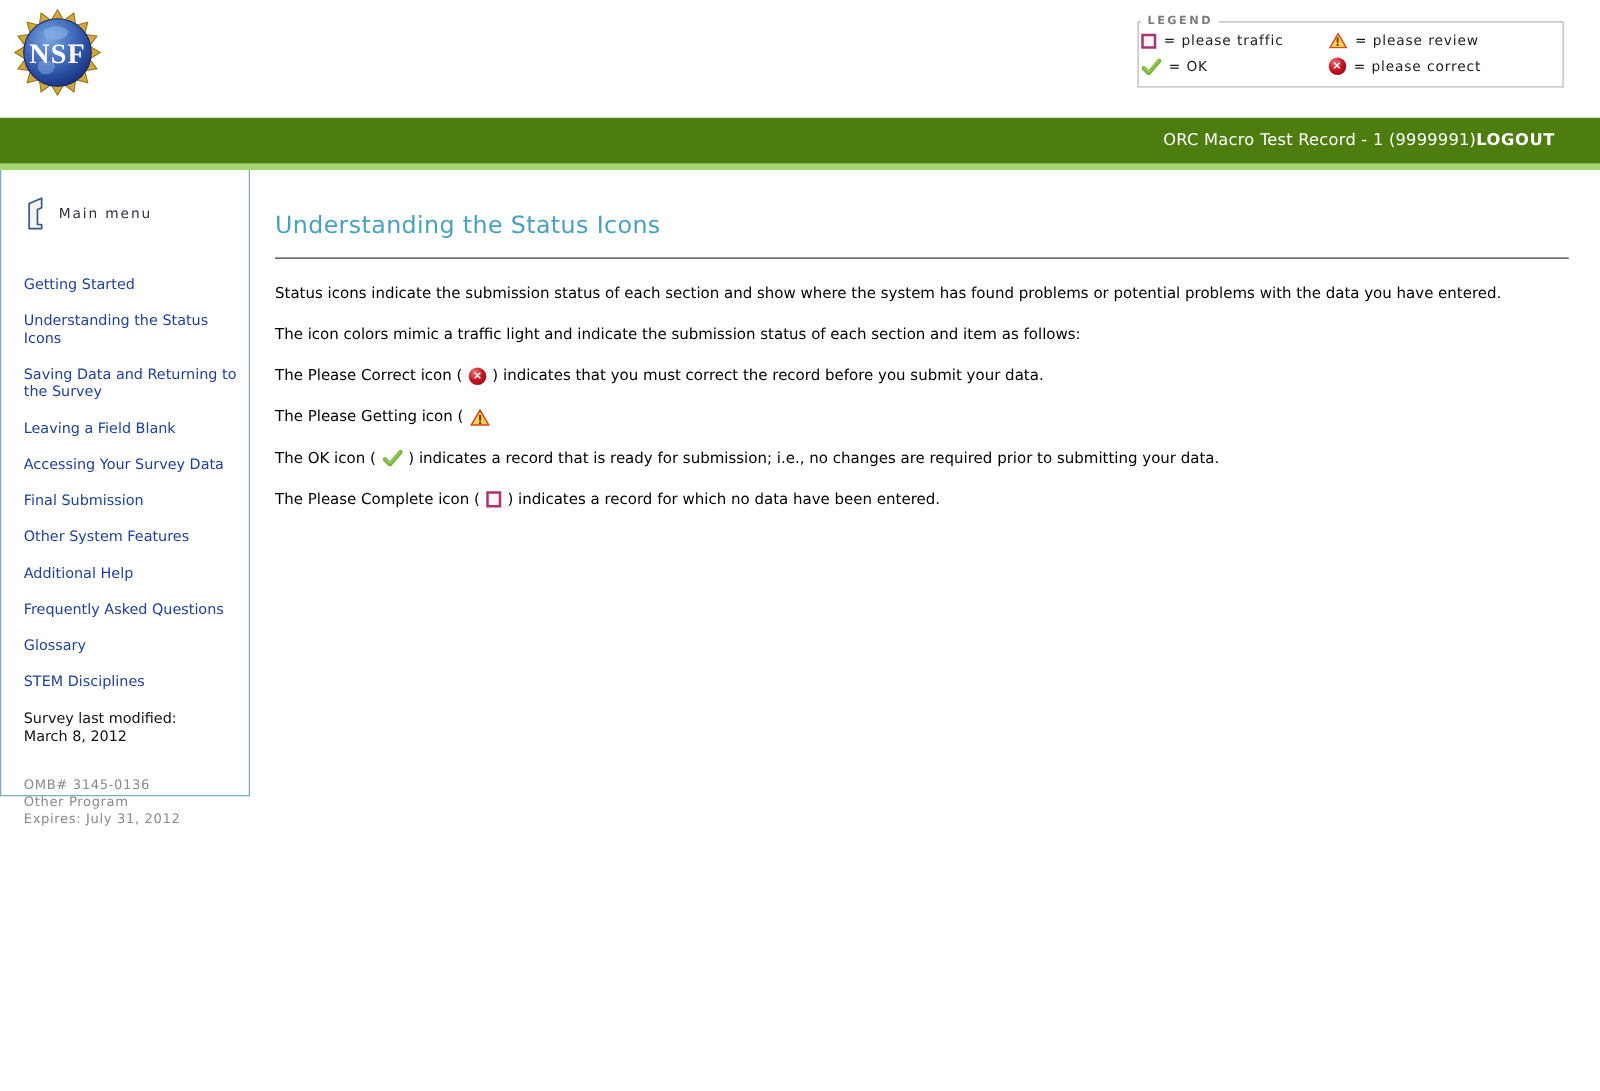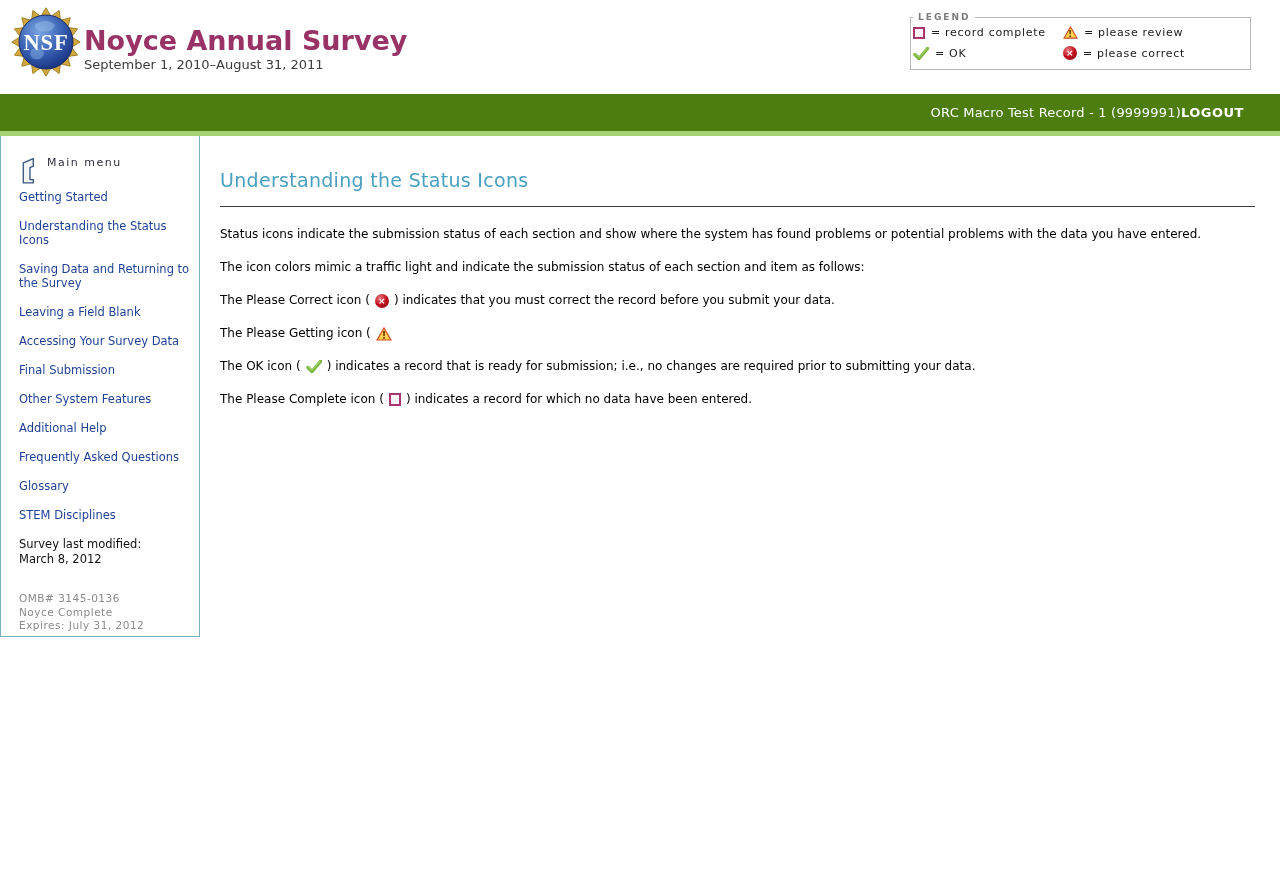--- a/index.html
+++ b/index.html
@@ -40,21 +40,21 @@
   .logout { font-weight: bold; letter-spacing: 0.5px; cursor: pointer; }
   .greenbar { height: 5px; background: #a6d373; }
 
   
   .layout { display: flex; align-items: flex-start; }
   .sidebar {
     width: 200px; height: 501px; flex: none;
     border-left: 1px solid #79aec2; border-right: 1px solid #79aec2; border-bottom: 1px solid #79aec2;
     padding: 20px 8px 0 18px;
   }
-  .main-menu-row { display: flex; align-items: flex-start; gap: 7px; margin-bottom: 5px; cursor: pointer; }
+  .main-menu-row { display: flex; align-items: center; gap: 7px; margin-bottom: 35px; cursor: pointer; }
   .main-menu-label { font-size: 11px; letter-spacing: 1.5px; color: #30303e; }
   .nav a {
     display: block; color: #1f4195; font-size: 11.5px; line-height: 14px;
     margin-bottom: 15px; max-width: 172px; text-decoration: none; cursor: pointer;
   }
   .last-modified { font-size: 11.5px; color: #111; line-height: 15px; margin-top: 9px; }
   .sidebar-footer { margin-top: 25px; font-size: 10.5px; color: #8a8a8a; letter-spacing: 0.5px; line-height: 13.5px; }
 
   
   .main { flex: 1; padding: 33px 25px 0 20px; }
@@ -90,31 +90,27 @@
         <stop offset="100%" stop-color="#16307e"></stop>
       </radialGradient>
     </defs>
     <polygon points="78,40 68.4,45.7 75.1,54.6 64.1,56.1 66.9,66.9 56.1,64.1 54.6,75.1 45.7,68.4 40,78 34.3,68.4 25.4,75.1 23.9,64.1 13.1,66.9 15.9,56.1 4.9,54.6 11.6,45.7 2,40 11.6,34.3 4.9,25.4 15.9,23.9 13.1,13.1 23.9,15.9 25.4,4.9 34.3,11.6 40,2 45.7,11.6 54.6,4.9 56.1,15.9 66.9,13.1 64.1,23.9 75.1,25.4 68.4,34.3" fill="#d2a73e" stroke="#97781f" stroke-width="1"></polygon>
     <circle cx="40" cy="40" r="30" fill="url(#globeG)" stroke="#12266b" stroke-width="1"></circle>
     <path d="M28 20 q13 -7 22 1 q-3 9 -15 7 q-9 -2 -7 -8z" fill="#8fb8e8" opacity="0.55"></path>
     <path d="M24 48 q10 -3 14 4 q-2 9 -11 7 q-7 -3 -3 -11z" fill="#8fb8e8" opacity="0.45"></path>
     <text x="40" y="49" text-anchor="middle" font-family="Liberation Serif, DejaVu Serif, serif" font-weight="bold" font-size="25" fill="#ffffff" letter-spacing="1">NSF</text>
   </svg>
 
-  <div class="title-block">
-    <div class="app-title">Noyce Annual Survey</div>
-    <div class="app-subtitle">September 1, 2010–August 31, 2011</div>
-  </div>
 
   <fieldset class="legend-box">
     <legend>LEGEND</legend>
     <div class="legend-grid">
       <div class="legend-item">
         <span class="ic-square"></span>
-        <span>= record complete</span>
+        <span>= please traffic</span>
       </div>
       <div class="legend-item">
         <svg class="ic" width="15" height="13" viewBox="0 0 16 14">
           <path d="M8 1 L15 13 L1 13 Z" fill="#ffd34d" stroke="#cc4a21" stroke-width="1.2"></path>
           <text x="8" y="12" text-anchor="middle" font-size="10" font-weight="bold" fill="#6e3a00">!</text>
         </svg>
         <span>= please review</span>
       </div>
       <div class="legend-item">
         <svg class="ic" width="16" height="13" viewBox="0 0 16 13">
@@ -158,21 +154,21 @@
       <a>Frequently Asked Questions</a>
       <a>Glossary</a>
       <a>STEM Disciplines</a>
     </div>
     <div class="last-modified">
       <div>Survey last modified:</div>
       <div>March 8, 2012</div>
     </div>
     <div class="sidebar-footer">
       <div>OMB# 3145-0136</div>
-      <div>Noyce Complete</div>
+      <div>Other Program</div>
       <div>Expires: July 31, 2012</div>
     </div>
   </div>
 
   <div class="main">
     <h1 class="page-title">Understanding the Status Icons</h1>
     <hr class="rule">
 
     <p>Status icons indicate the submission status of each section and show where the system has found problems or potential problems with the data you have entered.</p>
     <p>The icon colors mimic a traffic light and indicate the submission status of each section and item as follows:</p>

